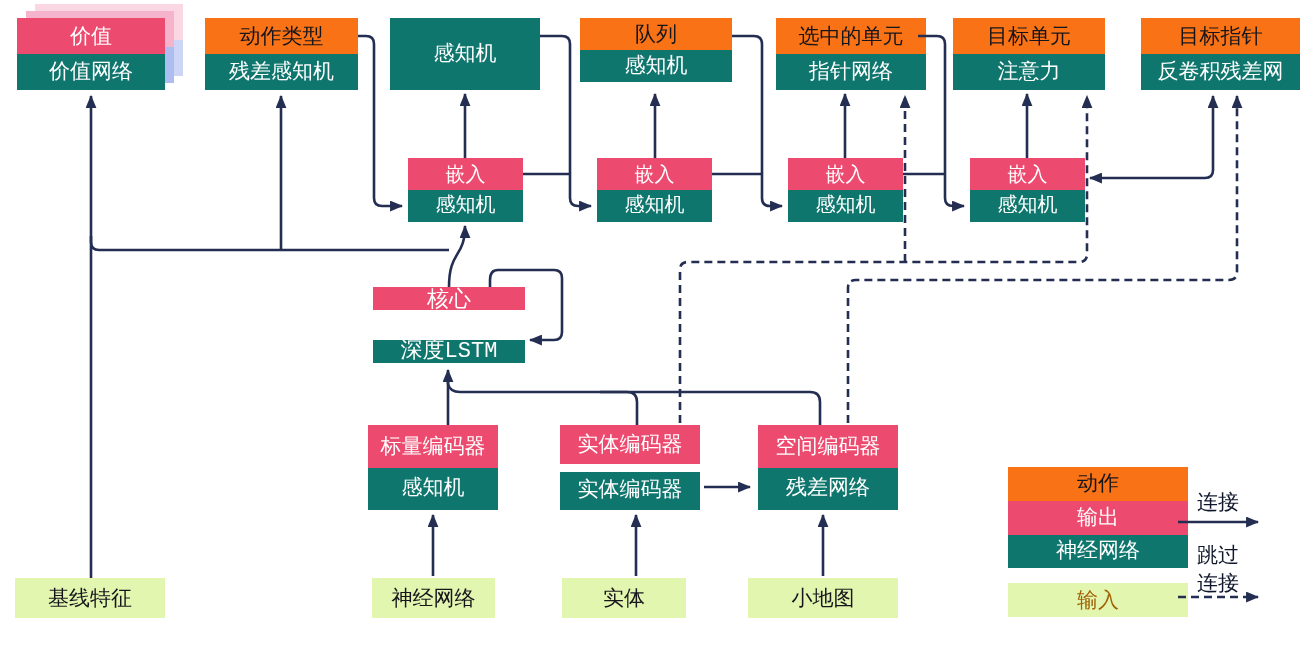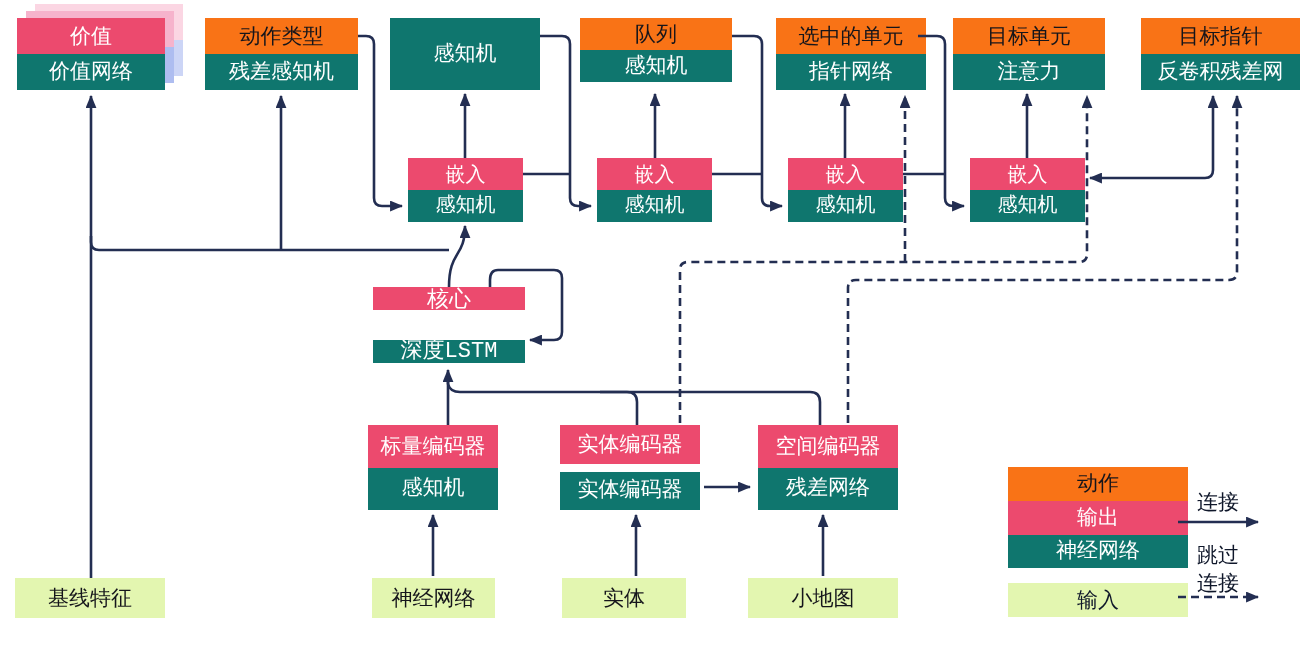--- a/index.html
+++ b/index.html
@@ -6,21 +6,21 @@
   #canvas{
     position:relative;width:1301px;height:662px;background:#ffffff;overflow:hidden;
     font-family:"Liberation Serif","DejaVu Serif",serif;
   }
   .node{position:absolute;display:flex;flex-direction:column;}
   .half{flex:1;display:flex;align-items:center;justify-content:center;
         font-size:21px;line-height:1;white-space:nowrap;}
   .yellow{background:#f97316;color:#15151b;}
   .red{background:#ec4a6e;color:#ffffff;}
   .blue{background:#0f766e;color:#ffffff;font-family:Liberation Mono, monospace;}
-  .green{background:#e3f6b0;color:#0f172a;margin-top:15px;}
+  .green{background:#e3f6b0;color:#a16207;margin-top:15px;}
   .ghost{position:absolute;display:flex;flex-direction:column;}
   .ghost .half{flex:1;}
   .gp1{background:#f6b3cc;} .gb1{background:#aebdf0;}
   .gp2{background:#fbd6e3;} .gb2{background:#ccd5f6;}
   .input-box{position:absolute;display:flex;align-items:center;justify-content:center;
         font-size:21px;background:#e3f6b0;color:#15151b;white-space:nowrap;}
   #wires{position:absolute;left:0;top:0;pointer-events:none;}
   .legend{position:absolute;display:flex;flex-direction:column;}
   .legend .half{flex:1;}
   .legend-text{position:absolute;font-size:21px;color:#0f172a;white-space:nowrap;

